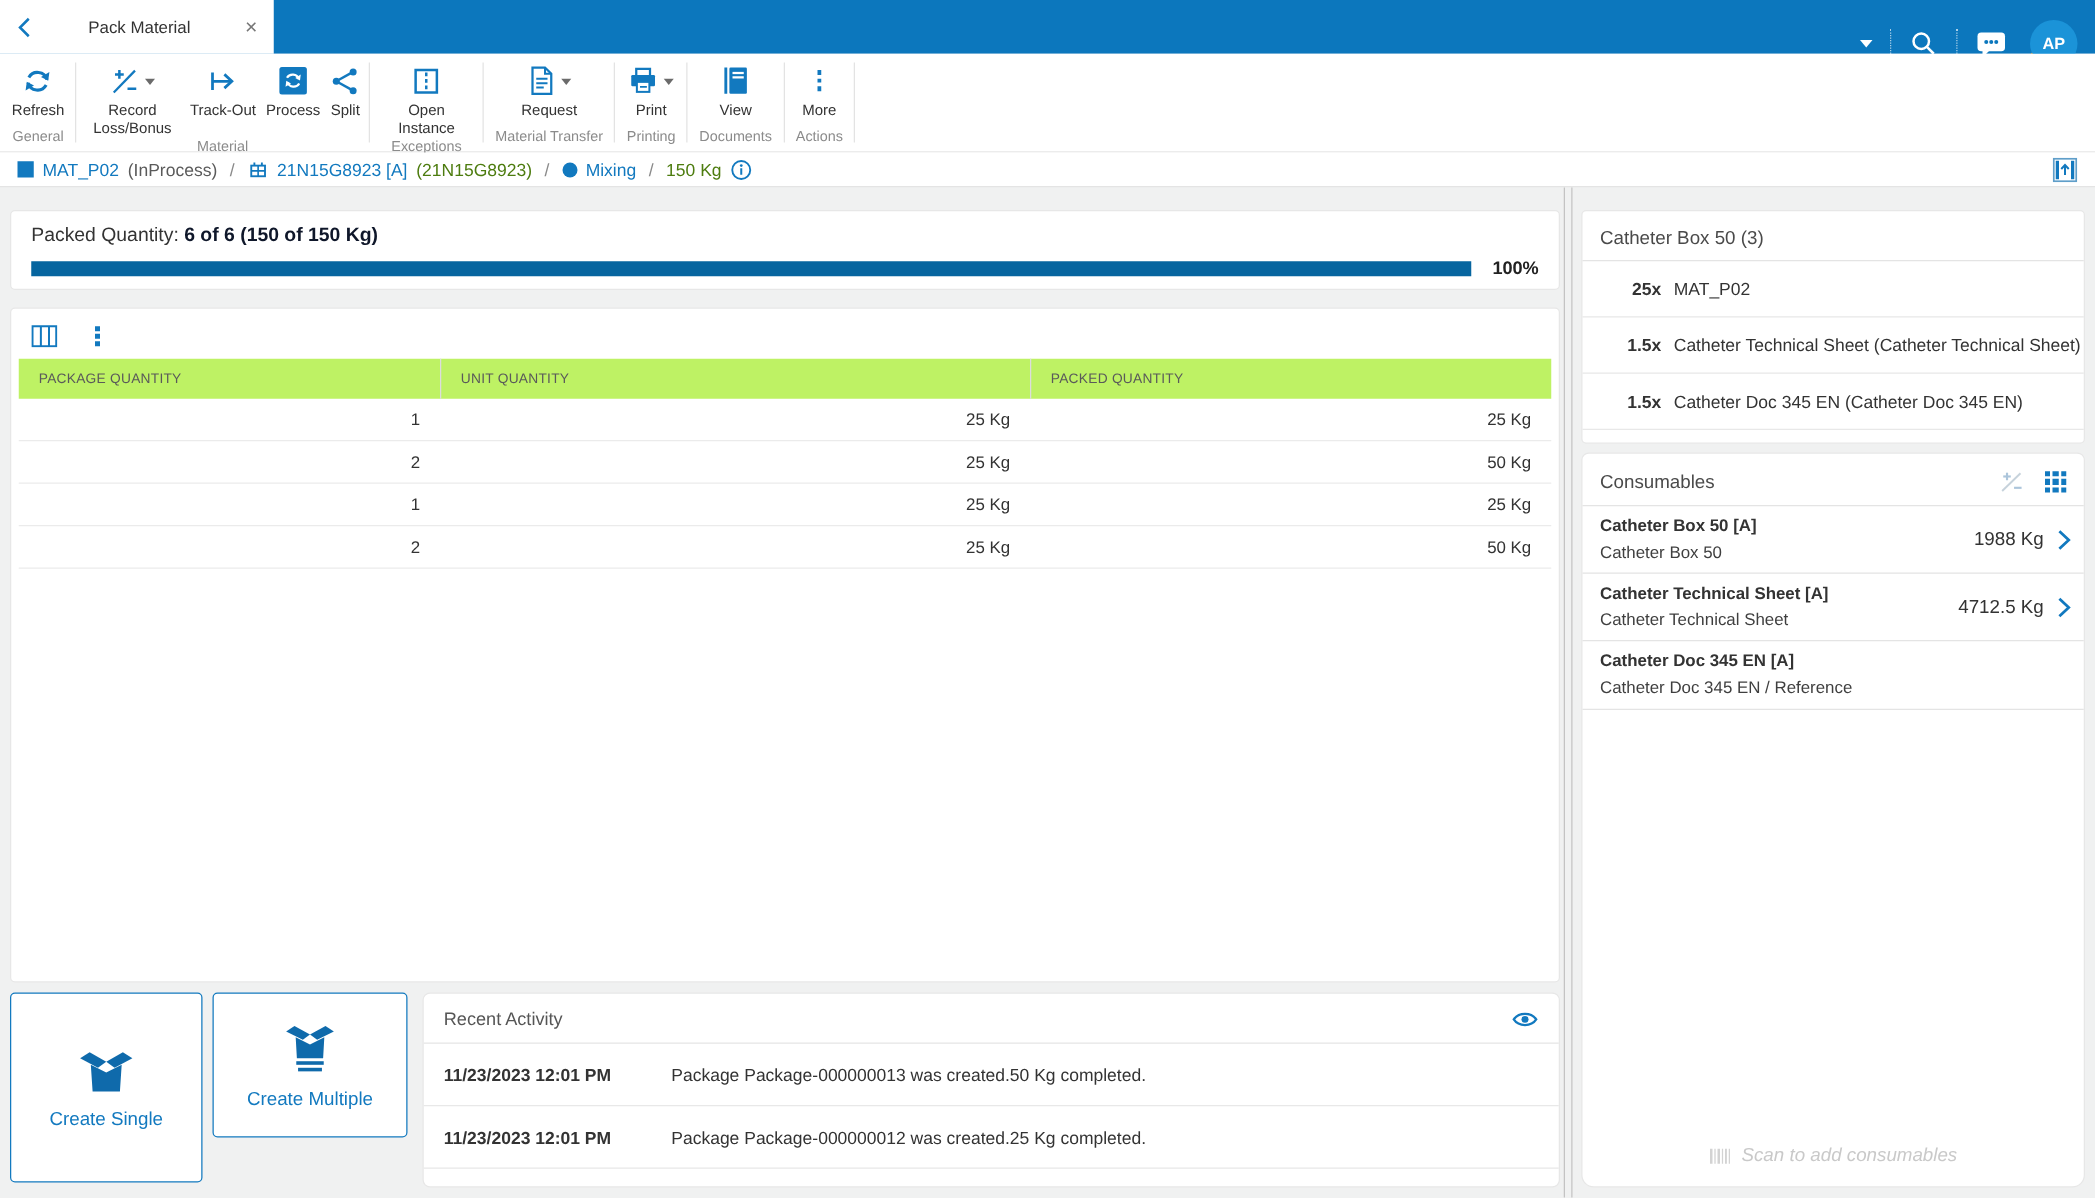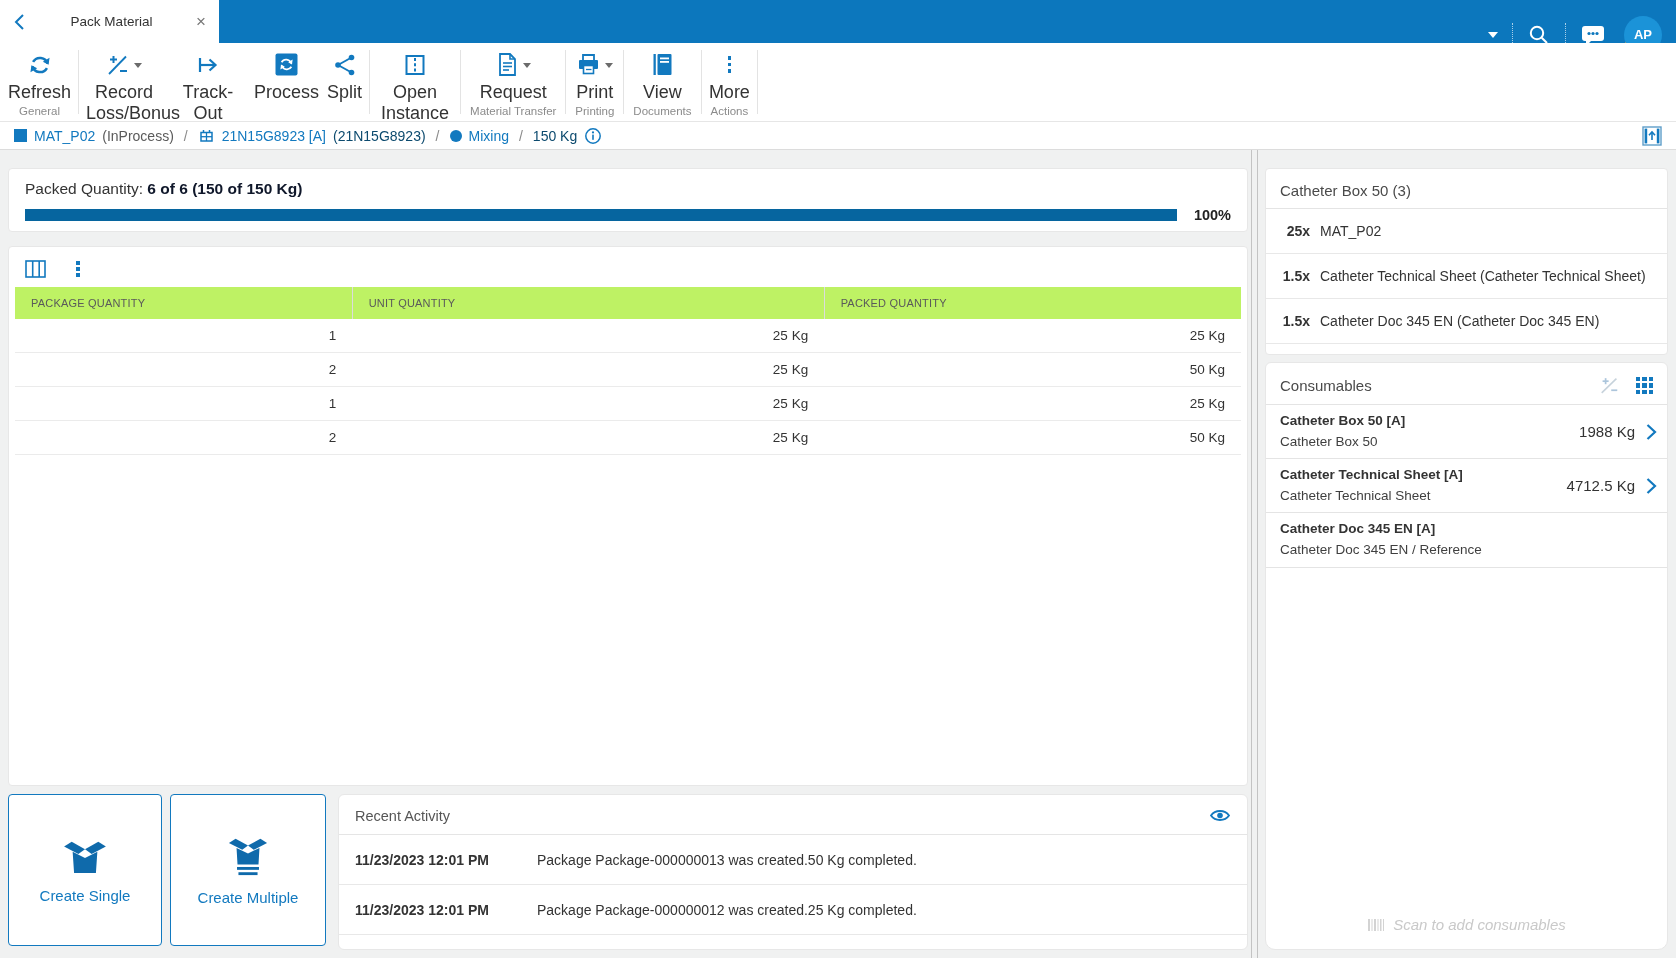--- a/index.html
+++ b/index.html
@@ -23,33 +23,33 @@
             position:relative; margin:0 14px 0 18px; }
   .avatar-badge { position:absolute; left:-7px; bottom:-3px; }
 
   
   .ribbon { position:absolute; top:43px; left:0; width:1676px; height:79px; background:#fff;
             border-bottom:1px solid #e6e6e6; display:flex; align-items:stretch; padding-left:4px; }
   .rgroup { display:flex; flex-direction:column; align-items:center; }
   .rbuttons { flex:1; display:flex; align-items:flex-start; padding-top:8px; }
   .rbtn { display:flex; flex-direction:column; align-items:center; gap:4px; cursor:pointer; padding:0 4px; }
   .rbtn .ricon-row { height:27px; display:flex; align-items:center; gap:4px; }
-  .rbtn .rlabel { font-size:18px; color:#333; text-align:center; line-height:1.15; max-width:76px; }
+  .rbtn .rlabel { font-size:12px; color:#333; text-align:center; line-height:1.15; max-width:76px; }
   .rcaret { width:0; height:0; border-left:4px solid transparent; border-right:4px solid transparent;
             border-top:5px solid #6b6b6b; margin-top:2px; }
   .rgroup-label { font-size:11.5px; color:#8b8b8b; padding:2px 6px 5px; white-space:nowrap; }
   .rsep { width:1px; background:#e3e3e3; margin:7px 3px; }
 
   
   .breadcrumb { position:absolute; top:122px; left:0; width:1676px; height:28px; background:#fff;
                 border-bottom:1px solid #dcdcdc; display:flex; align-items:center; padding:0 14px;
                 font-size:14px; gap:7px; }
   .bc-link { color:#1279bf; cursor:pointer; }
   .bc-muted { color:#5a5a5a; }
-  .bc-dark { color:#0c4a6e; }
+  .bc-dark { color:#4d7c0f; }
   .bc-slash { color:#8a8a8a; padding:0 3px; }
   .bc-square { width:13px; height:13px; background:#1279bf; }
   .bc-dot { width:12px; height:12px; border-radius:50%; background:#1279bf; }
   .bc-expand { margin-left:auto; cursor:pointer; display:flex; }
 
   
   .page { position:absolute; top:150px; left:0; width:1676px; height:808px; background:#f0f1f1; }
   .card { position:absolute; background:#fff; border:1px solid #e7e7e7; border-radius:4px; }
 
   
@@ -72,41 +72,41 @@
   .pk th:last-child { border-right:none; }
   .pk td { font-size:13.5px; color:#333; text-align:right; padding:9px 16px; border-bottom:1px solid #ebebeb; }
   .c1 { width:27.5%; } .c2 { width:38.5%; } .c3 { width:34%; }
   .kebab { display:flex; flex-direction:column; gap:2.5px; cursor:pointer; }
   .kebab i { width:3.5px; height:3.5px; background:#1279bf; display:block; }
 
   
   .create-btn { display:flex; flex-direction:column; align-items:center; justify-content:center; gap:12px;
                 border:1px solid #1279bf; cursor:pointer; }
   .create-single { left:8px; top:644px; width:154px; height:152px; }
-  .create-multiple { left:170px; top:644px; width:156px; height:152px; }
+  .create-multiple { left:170px; top:644px; width:156px; height:116px; }
   .create-label { font-size:15px; color:#1279bf; }
 
   
   .activity-card { left:338px; top:644px; width:910px; height:156px; border-radius:6px; }
   .ra-head { display:flex; align-items:flex-start; padding:13px 16px 10px; border-bottom:1px solid #e5e5e5; }
   .ra-title { flex:1; font-size:14.5px; color:#555; }
   .ra-row { display:flex; align-items:center; padding:0 16px; height:50px; border-bottom:1px solid #e8e8e8; }
   .ra-time { font-size:14px; font-weight:bold; color:#333; width:150px; }
   .ra-msg { font-size:14px; color:#333; margin-left:32px; }
 
   
   .splitter { position:absolute; left:1251px; top:0; width:7px; height:808px;
               border-left:1px solid #c3c3c3; border-right:1px solid #c3c3c3; }
 
   
   .bom-card { left:1265px; top:18px; width:403px; height:187px; }
   .bom-title { font-size:15px; color:#4a4a4a; padding:13px 14px 9px; border-bottom:1px solid #e4e4e4; }
   .b-item { display:flex; align-items:center; gap:10px; height:45px; padding:0 10px 0 14px;
             border-bottom:1px solid #e8e8e8; font-size:14px; }
-  .b-qty { font-weight:bold; color:#333; min-width:30px; text-align:right; }
+  .b-qty { font-weight:bold; color:#333; min-width:30px; text-align:right;margin-left:19px; }
   .b-name { color:#333; white-space:nowrap; }
 
   .cons-card { left:1265px; top:212px; width:403px; height:588px; border-radius:6px 6px 10px 10px; }
   .cons-head { display:flex; align-items:center; padding:13px 14px 9px; border-bottom:1px solid #e4e4e4; }
   .cons-title { flex:1; font-size:15px; color:#4a4a4a; }
   .cons-icons { display:flex; align-items:center; gap:16px; }
   .grid-icon { display:grid; grid-template-columns:repeat(3,4.5px); grid-gap:1.8px; cursor:pointer; }
   .grid-icon i { width:4.5px; height:4.5px; background:#1279bf; display:block; }
   .c-item { display:flex; align-items:center; padding:6px 10px 6px 14px; border-bottom:1px solid #e4e4e4; }
   .c-text { flex:1; }

